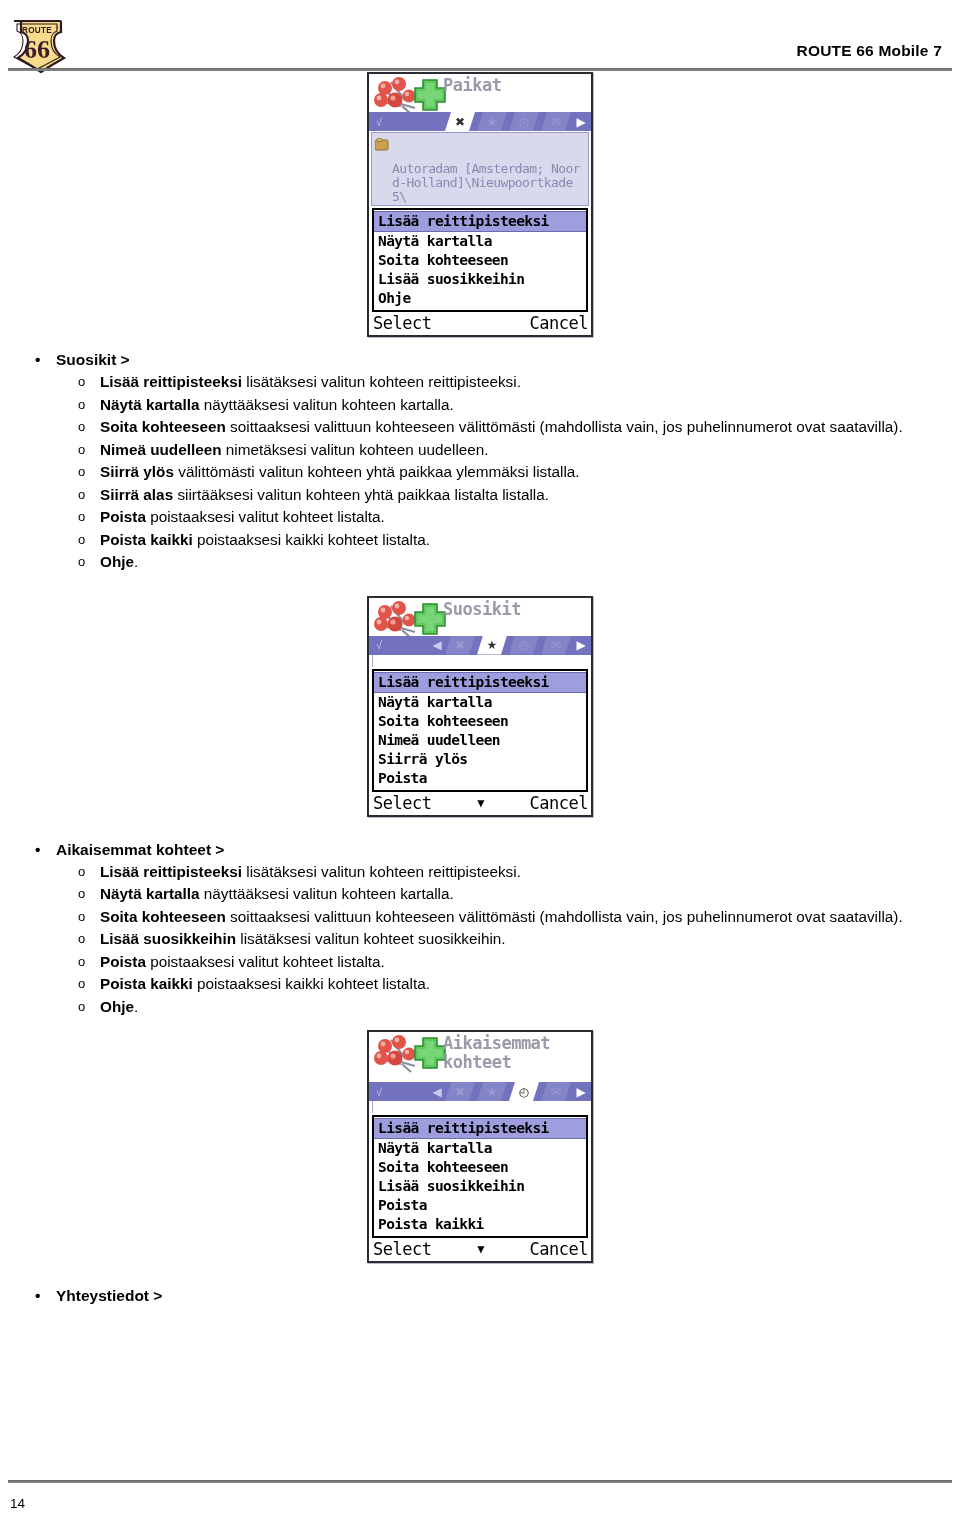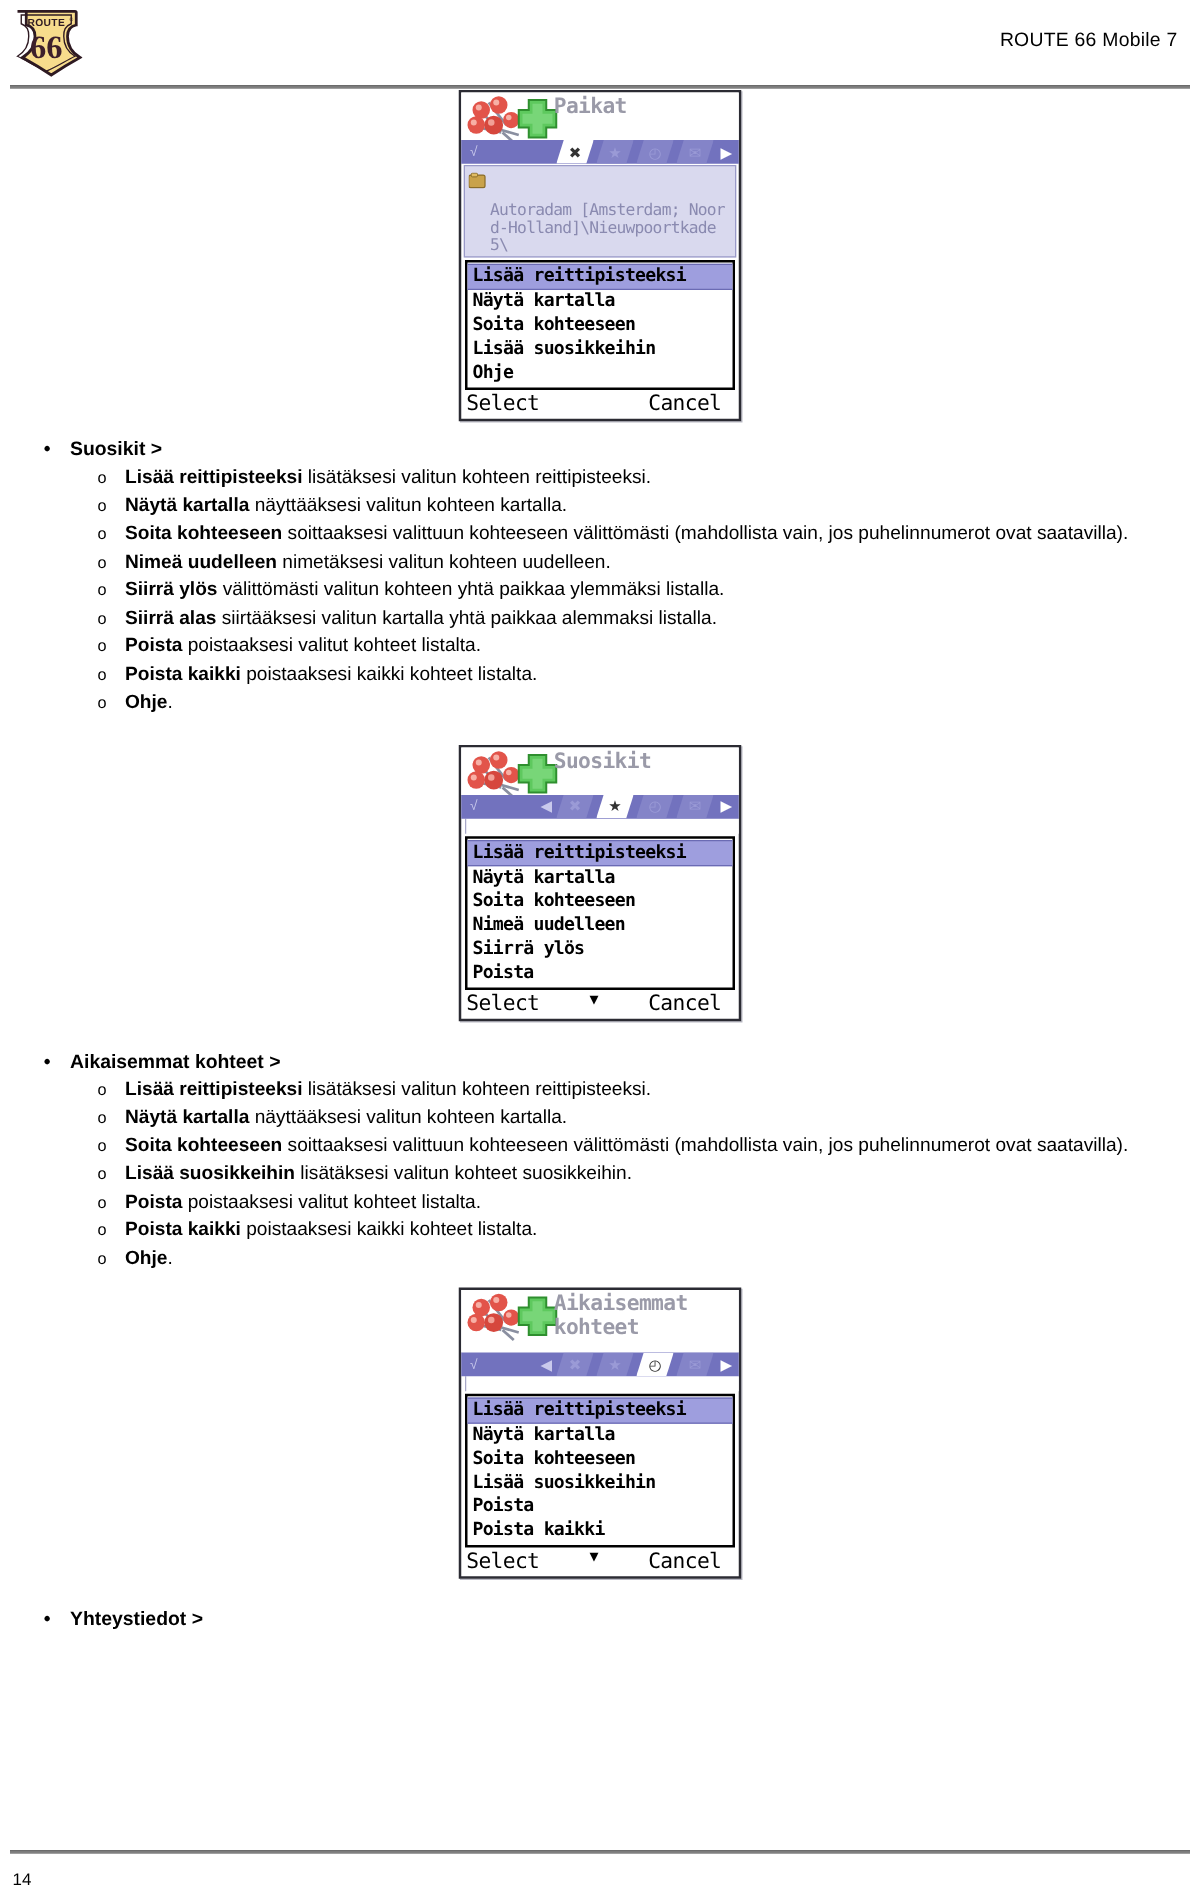--- a/index.html
+++ b/index.html
@@ -15,31 +15,31 @@
   }
 
   
   .page-header {
     position: relative;
     height: 72px;
   }
   .logo {
     position: absolute;
     left: 8px;
-    top: 6px;
+    top: 18px;
     width: 58px;
     height: 56px;
   }
   .logo svg { display: block; }
   .header-title {
     position: absolute;
     right: 18px;
-    top: 24px;
+    top: 42px;
     font-size: 15.5px;
-    font-weight: normal;
+    font-weight: bold;
     letter-spacing: 0.2px;
   }
   .header-rule {
     position: absolute;
     left: 8px;
     right: 8px;
     top: 68px;
     height: 3px;
     background: #808080;
     border-top: 1px solid #6b6b6b;
@@ -168,22 +168,23 @@
     letter-spacing: -0.6px;
     white-space: nowrap;
   }
   .menu-item.selected {
     background: #9e9ede;
     border-top: 1px solid #6b6bb4;
     border-bottom: 1px solid #6b6bb4;
   }
   .softkeys {
     display: flex;
+    align-items: center;
     justify-content: space-between;
-    padding: 0 14px 2px 4px;
+    padding: 0 3px 2px 4px;
     font-family: "DejaVu Sans Mono", monospace;
     font-size: 17px;
     font-weight: normal;
     letter-spacing: -0.5px;
   }
   .softkey-mid {
     font-size: 12px;
     line-height: 12px;
   }
 
@@ -329,21 +330,21 @@
 <div class="content">
   <div class="l1">
     <span class="bullet">•</span>
     <span>Suosikit &gt;</span>
   </div>
   <div class="l2"><span class="obullet">o</span><b>Lisää reittipisteeksi</b><span> lisätäksesi valitun kohteen reittipisteeksi.</span></div>
   <div class="l2"><span class="obullet">o</span><b>Näytä kartalla</b><span> näyttääksesi valitun kohteen kartalla.</span></div>
   <div class="l2"><span class="obullet">o</span><b>Soita kohteeseen</b><span> soittaaksesi valittuun kohteeseen välittömästi (mahdollista vain, jos puhelinnumerot ovat saatavilla).</span></div>
   <div class="l2"><span class="obullet">o</span><b>Nimeä uudelleen</b><span> nimetäksesi valitun kohteen uudelleen.</span></div>
   <div class="l2"><span class="obullet">o</span><b>Siirrä ylös</b><span> välittömästi valitun kohteen yhtä paikkaa ylemmäksi listalla.</span></div>
-  <div class="l2"><span class="obullet">o</span><b>Siirrä alas</b><span> siirtääksesi valitun kartalla yhtä paikkaa alemmaksi listalla.</span></div>
+  <div class="l2"><span class="obullet">o</span><b>Siirrä alas</b><span> siirtääksesi valitun kohteen yhtä paikkaa listalta listalla.</span></div>
   <div class="l2"><span class="obullet">o</span><b>Poista</b><span> poistaaksesi valitut kohteet listalta.</span></div>
   <div class="l2"><span class="obullet">o</span><b>Poista kaikki</b><span> poistaaksesi kaikki kohteet listalta.</span></div>
   <div class="l2"><span class="obullet">o</span><b>Ohje</b><span>.</span></div>
 </div>
 
 <div class="spacer-md"></div>
 
 <div class="phone-shot">
   <div class="shot-title-area">
     <div class="pins-icon">

